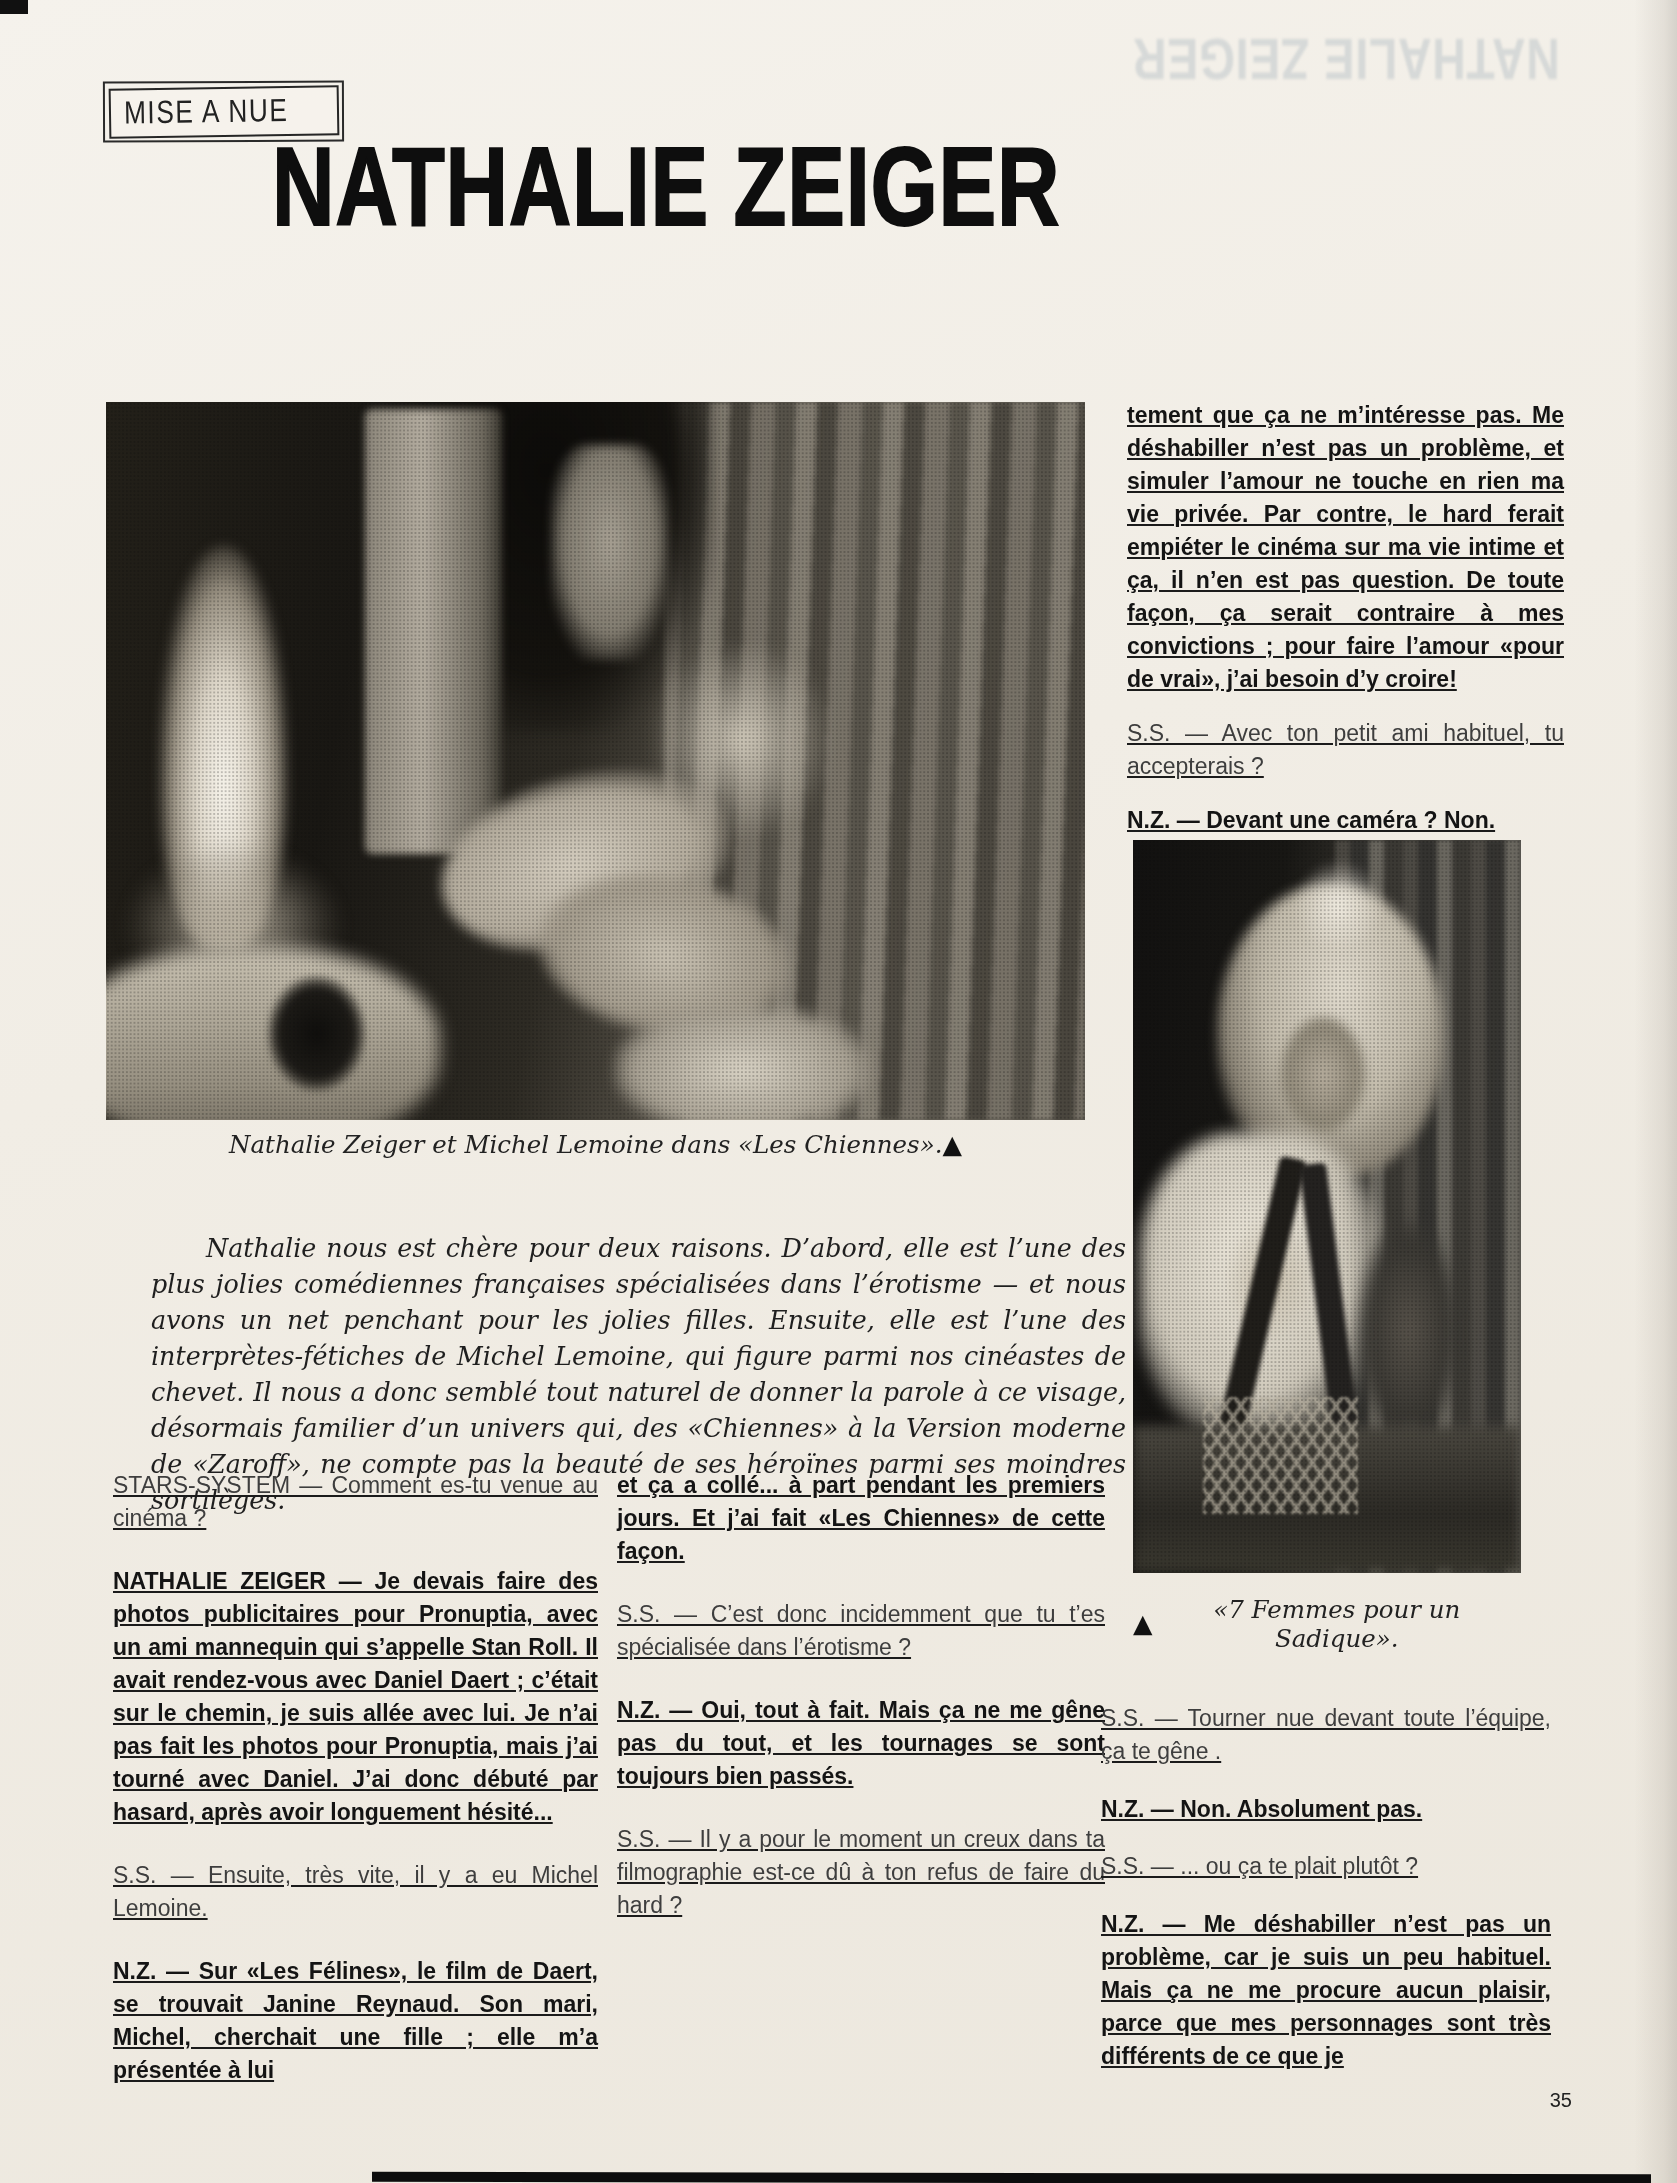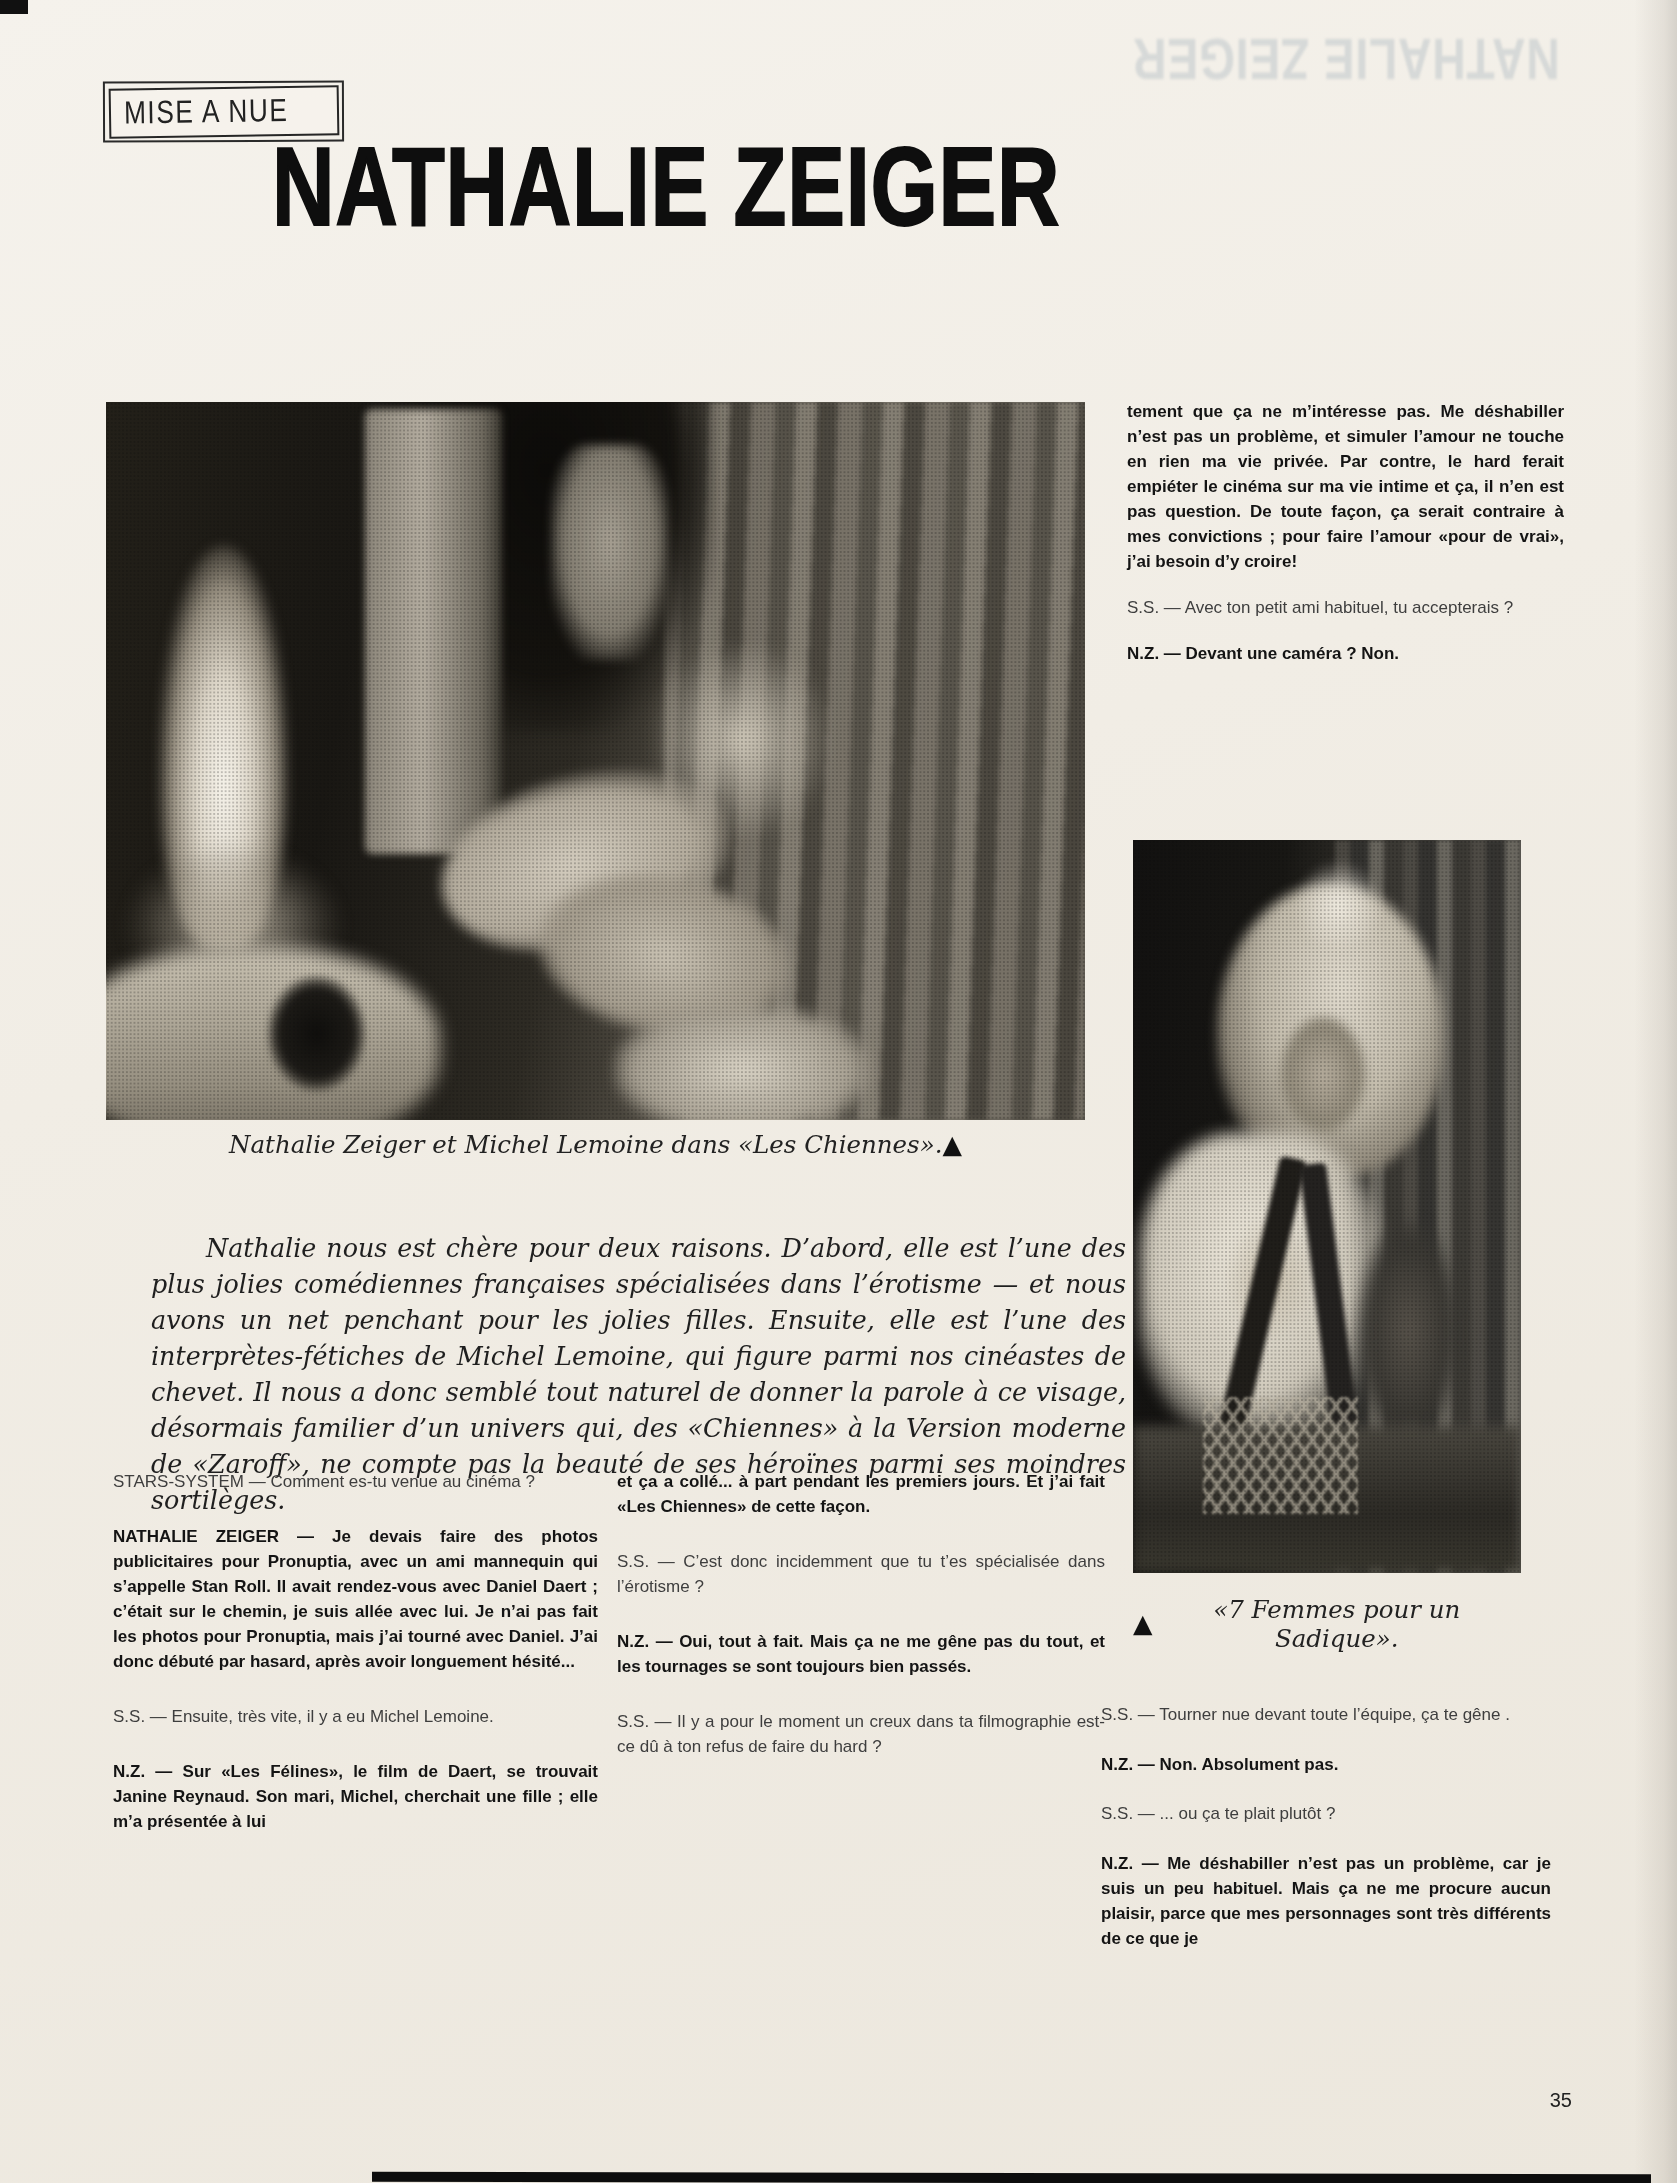--- a/index.html
+++ b/index.html
@@ -86,21 +86,21 @@
     display:flex;align-items:center;}
   .caption1{left:106px;top:1130px;width:979px;justify-content:center;}
   .caption2{left:1133px;top:1595px;width:388px;gap:0;}
   .caption2 .cap-text{flex:1;text-align:center;}
   .tri{font-style:normal;font-size:25.4px;color:#111;line-height:1;}
   
   .intro{position:absolute;left:139px;top:1218px;width:975px;margin:12px;
     font-family:"DejaVu Serif",serif;font-style:italic;font-size:25.4px;line-height:36px;
     text-align:justify;text-indent:55px;color:#1f1f1f;}
   
-  .col{position:absolute;font-size:17px;line-height:25px;}
+  .col{position:absolute;font-size:23px;line-height:33px;text-decoration:underline;}
   .col p{margin:0 0 30px;text-align:justify;}
   .col p.bold{font-weight:bold;color:#141414;}
   .col p.regular{font-weight:normal;color:#3e3e3e;}
   .col-left{left:113px;top:1469px;width:485px;}
   .col-middle{left:617px;top:1469px;width:488px;}
   .col-right-top{left:1127px;top:399px;width:437px;}
   .col-right-top p{margin-bottom:21px;}
   .col-right-bottom{left:1101px;top:1702px;width:450px;}
   .col-right-bottom p{margin-bottom:24.5px;}
   

